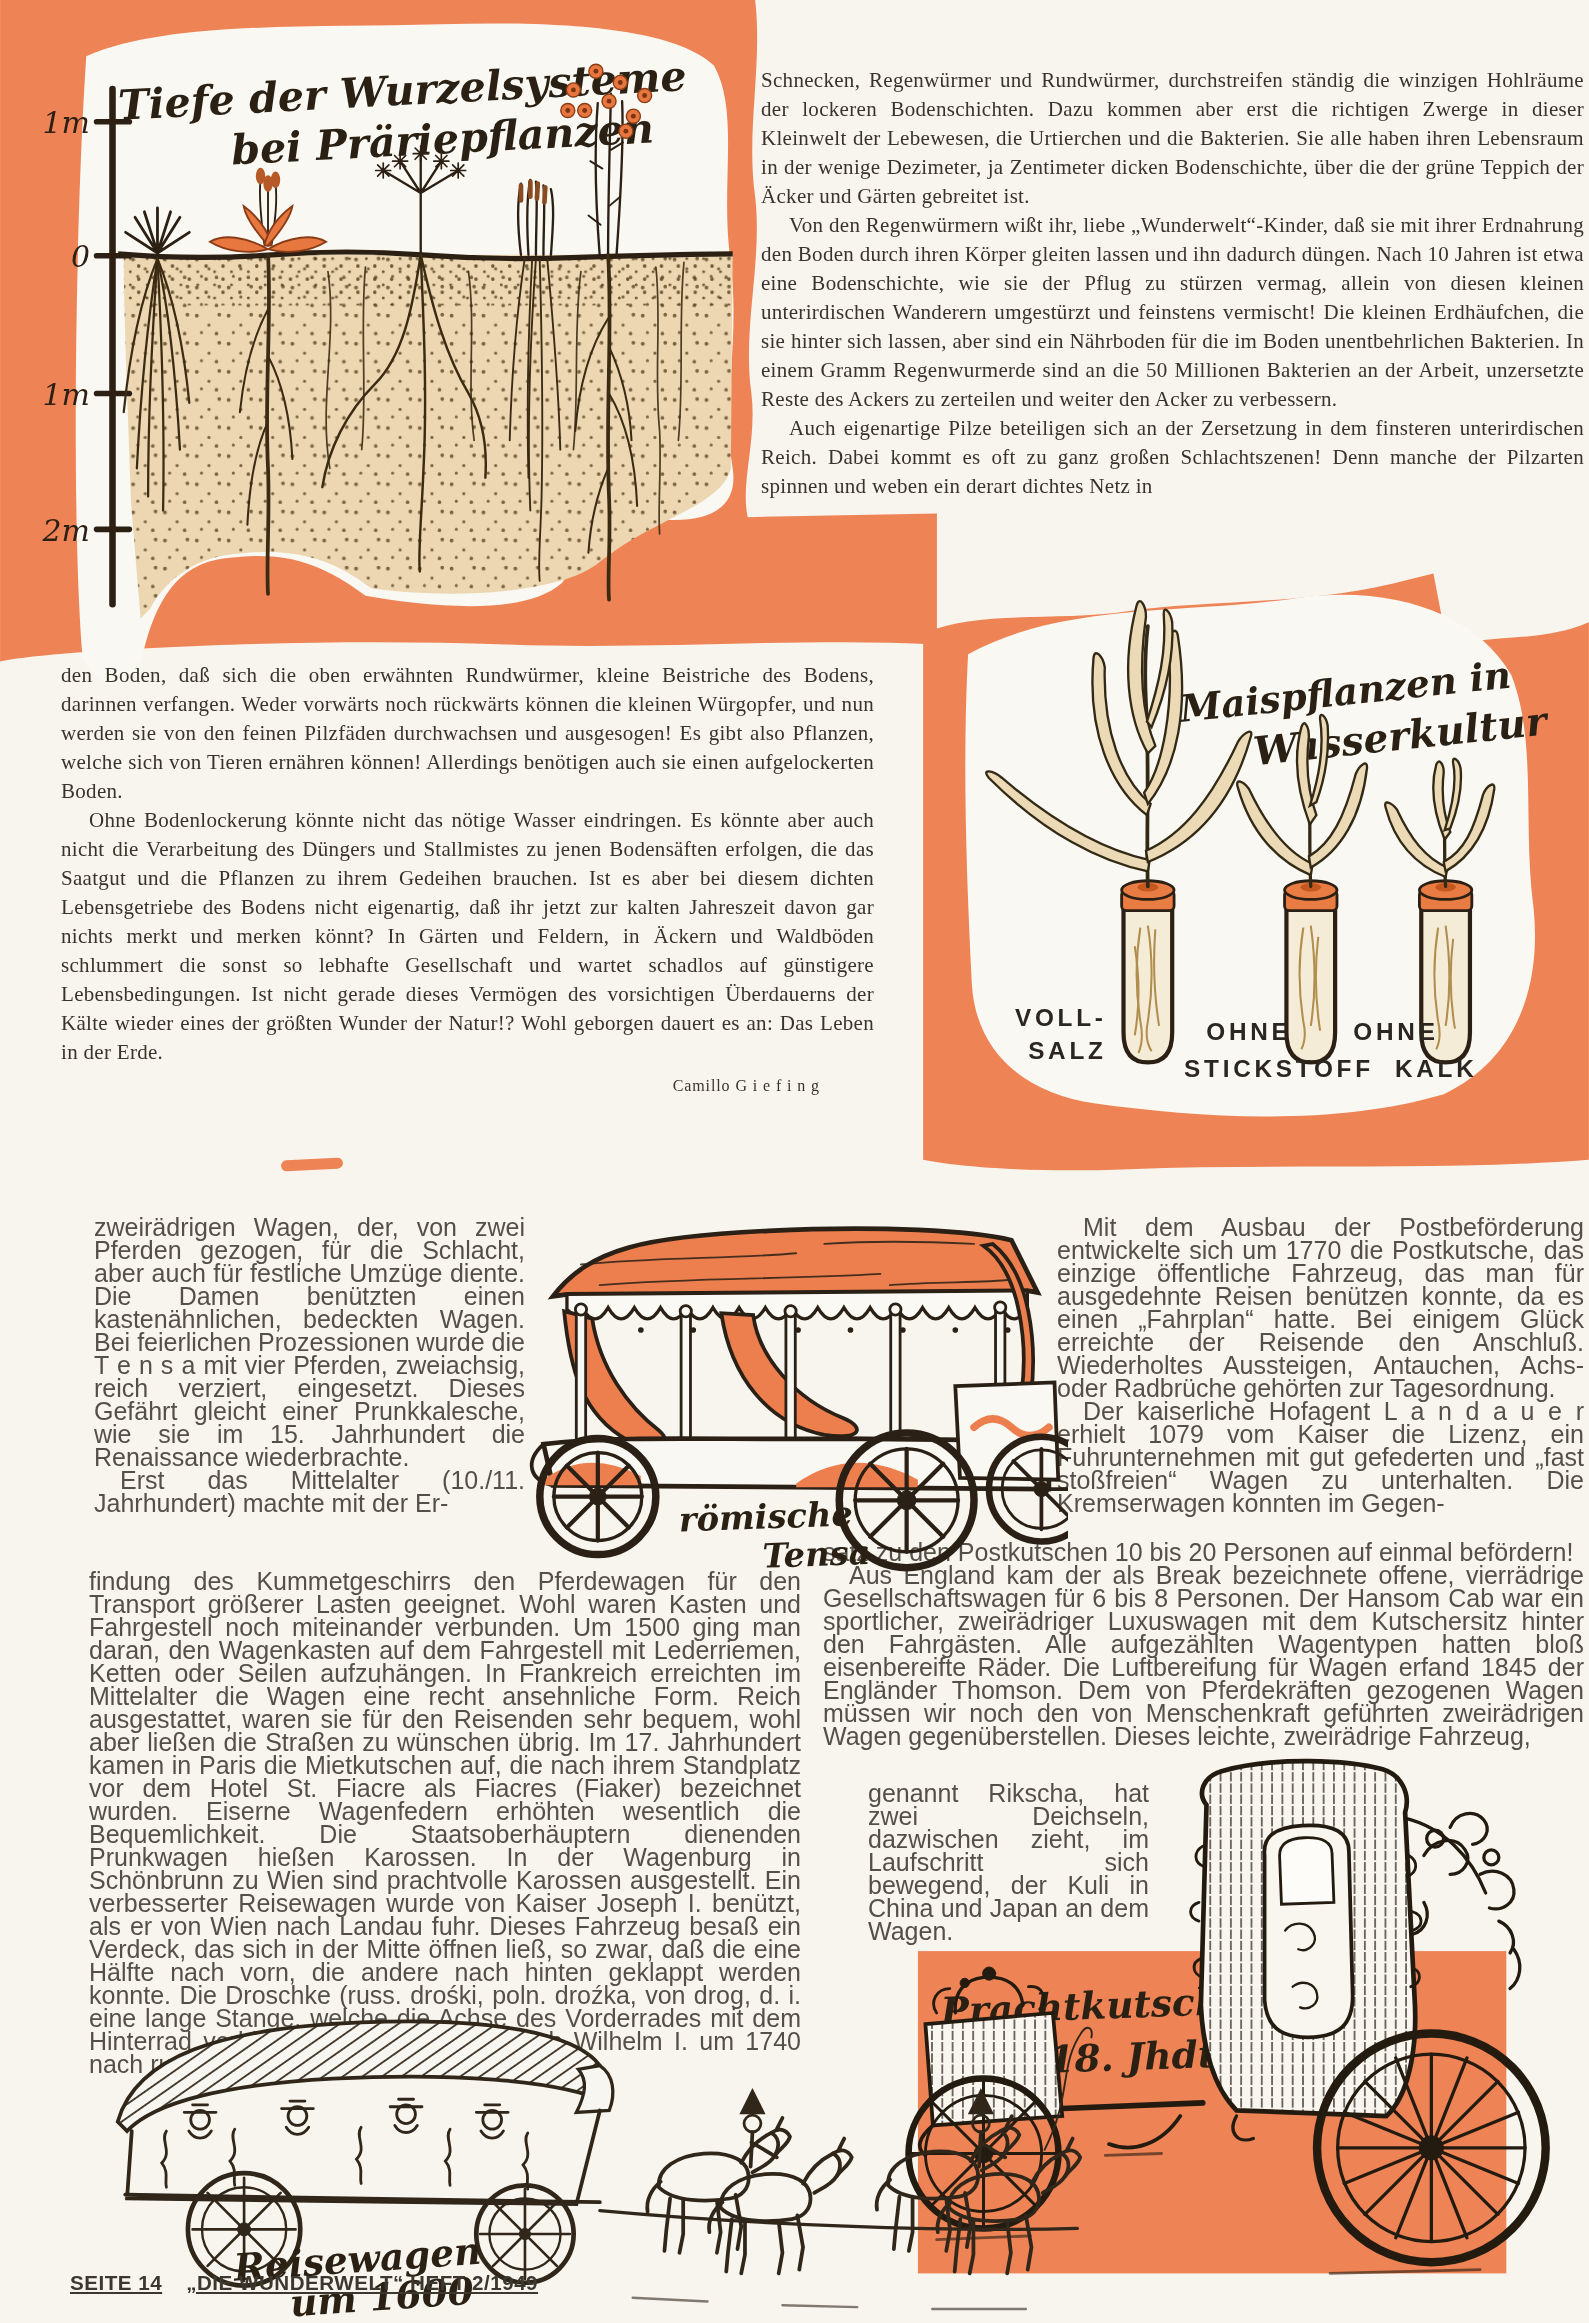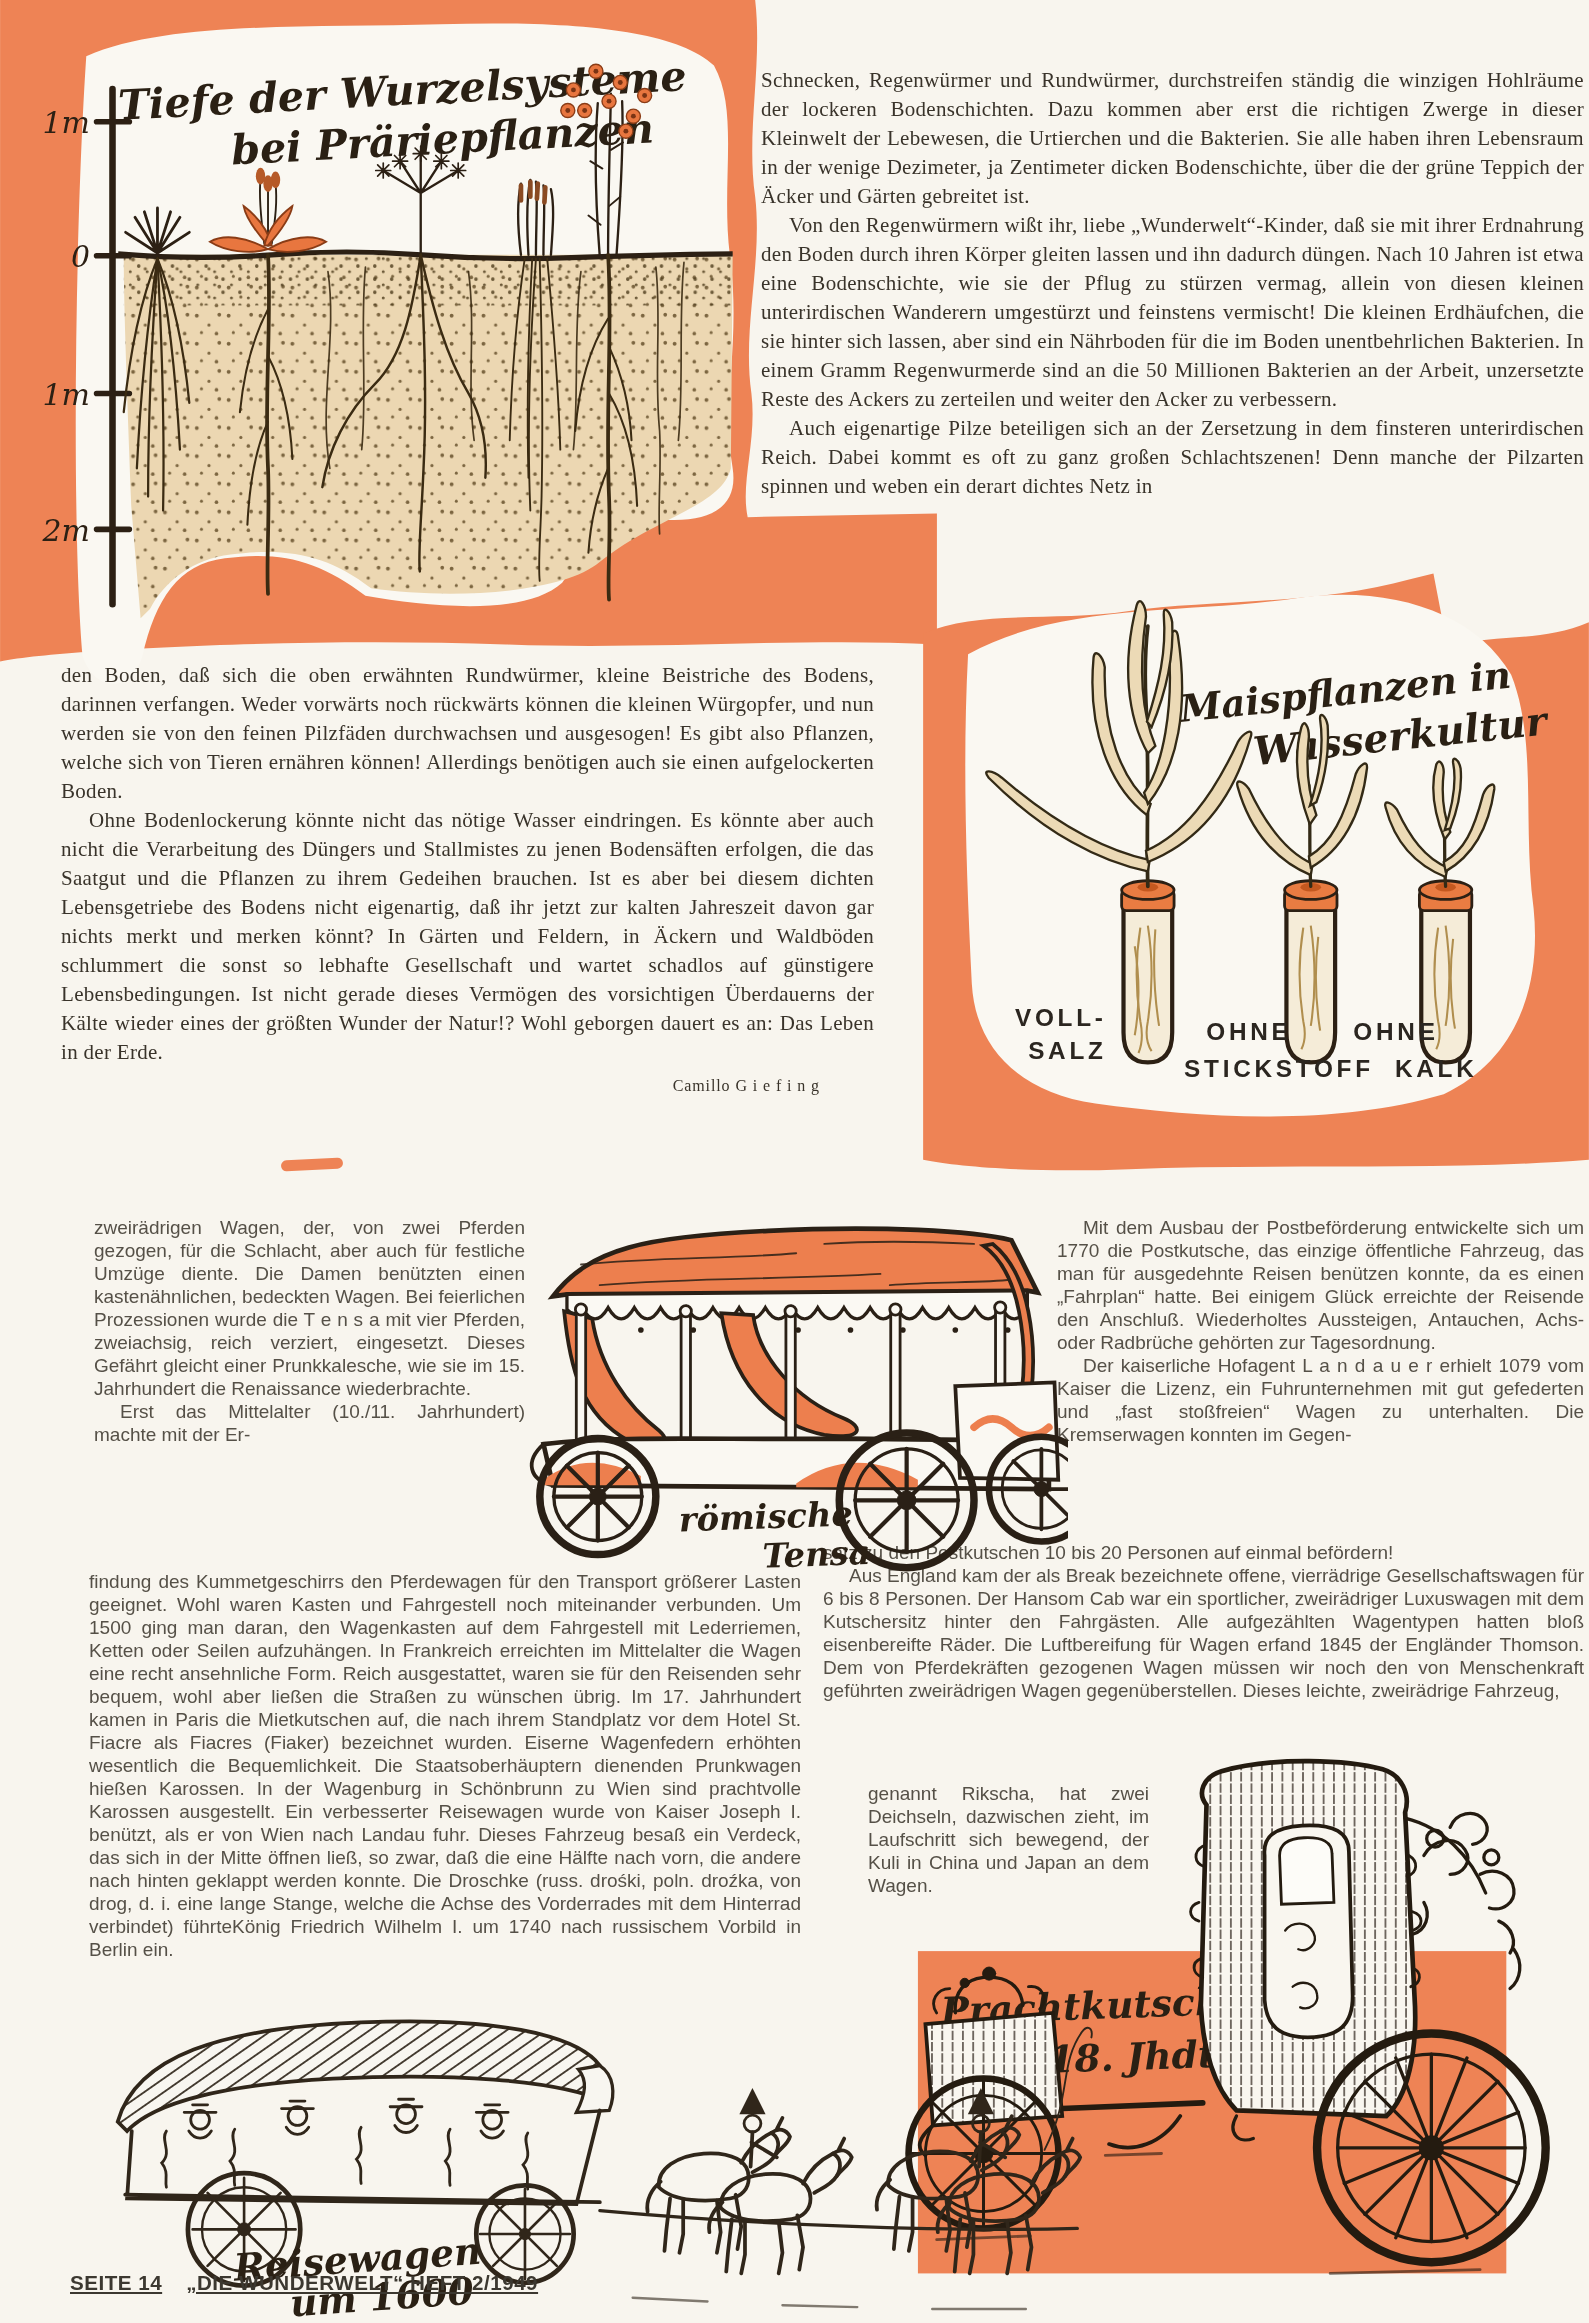--- a/index.html
+++ b/index.html
@@ -2,21 +2,21 @@
 <html style="font-size:15px"><head>
 <meta charset="utf-8">
 <style>
   html,body{margin:0;padding:0;background:#cfccc4;}
   #page{position:relative;width:1589px;height:2324px;background:#f8f5ee;overflow:hidden;}
   .abs{position:absolute;}
   .serif-text{font-family:"Liberation Serif",serif;font-size:21px;line-height:29px;
     color:#39332a;text-align:justify;letter-spacing:0.3px;}
   .serif-text p{margin:0;}
   .serif-text p.ind{text-indent:28px;}
-  .sans-text{font-family:"Liberation Sans",sans-serif;font-size:19px;line-height:23px;
+  .sans-text{font-family:"Liberation Sans",sans-serif;font-size:25px;line-height:23px;
     color:#555047;text-align:justify;}
   .sans-text p{margin:0;}
   .sans-text p.ind{text-indent:26px;}
   .byline{font-family:"Liberation Serif",serif;font-size:16px;color:#39332a;
     text-align:right;padding-right:54px;letter-spacing:0.9px;margin-top:3.7px;}
   .footer{font-family:"Liberation Sans",sans-serif;font-weight:bold;font-size:20.6px;
     color:#3c3830;letter-spacing:0.5px;}
   .footer span{margin-right:24px;text-decoration:underline;}
   .orange-dash{background:#ee8355;border-radius:5.6px;transform:rotate(-3deg);}
   svg text{user-select:none;}

